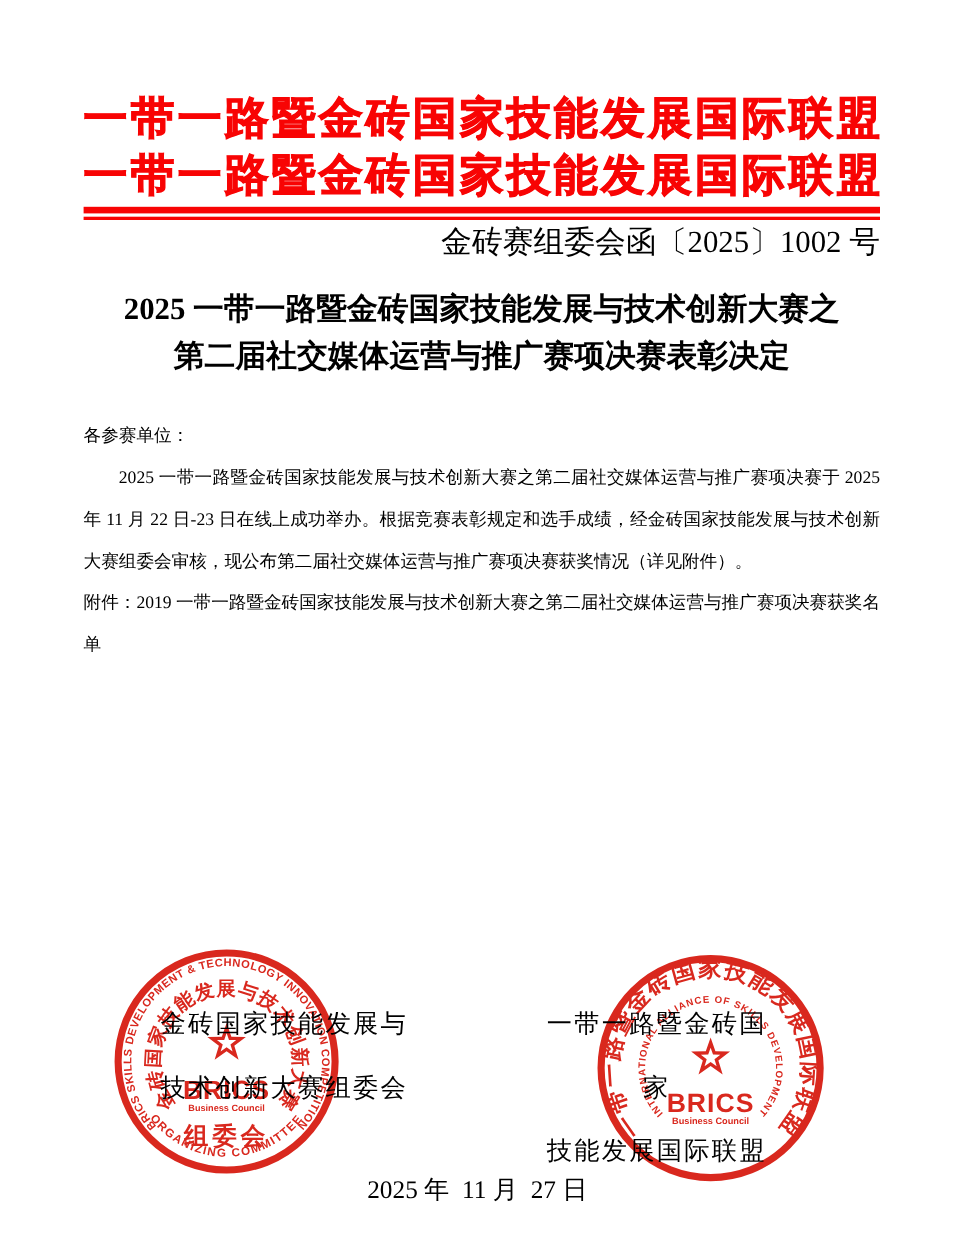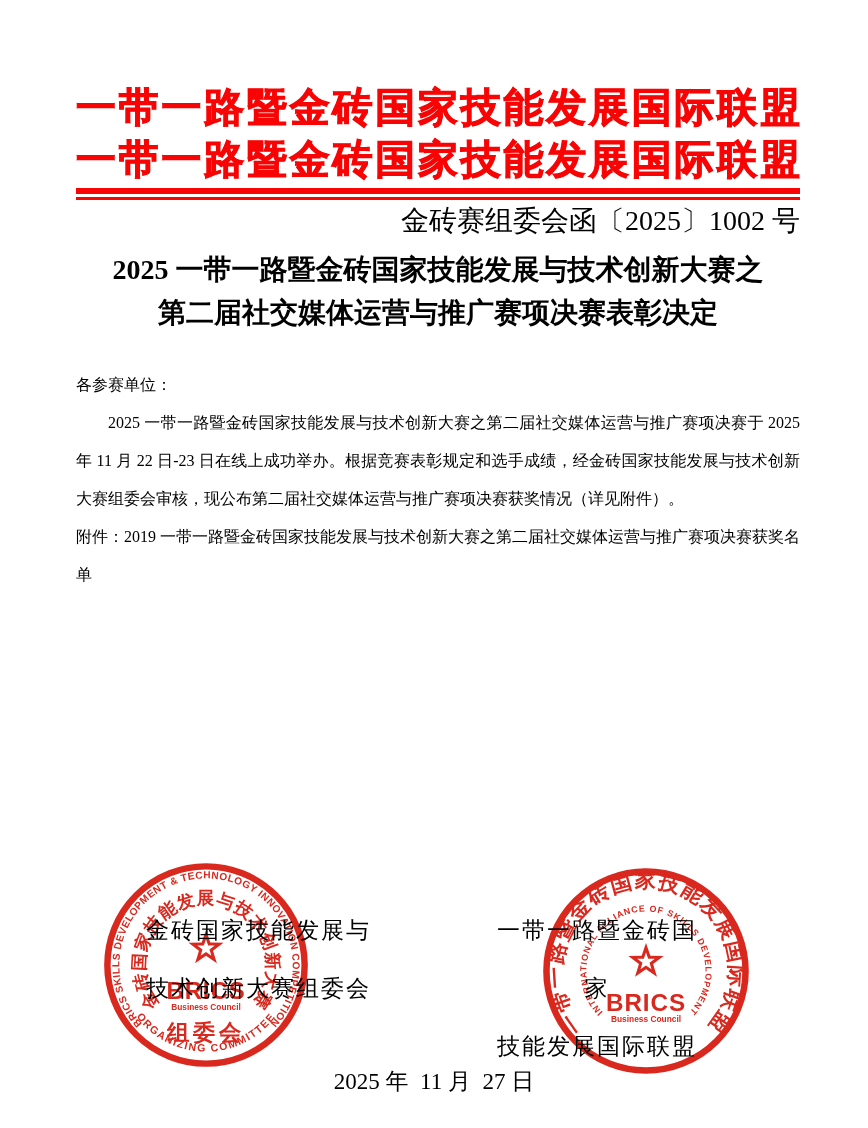--- a/index.html
+++ b/index.html
@@ -11,21 +11,21 @@
   .lh-line{
     font-size:40px;font-weight:bold;color:#f80404;line-height:52px;
     text-align:justify;text-align-last:justify;-webkit-text-stroke:1px #f80404;
     white-space:nowrap;letter-spacing:0;
   }
   .rule-wrap{margin-top:2px;}
   .rule-thick{height:6px;background:#f80404;}
   .rule-gap{height:3px;}
   .rule-thin{height:3px;background:#f80404;}
   .doc-number{margin-top:6px;font-size:28px;line-height:30px;text-align:right;}
-  .doc-title{margin-top:12px;font-size:28px;font-weight:bold;line-height:43px;text-align:center;}
+  .doc-title{margin-top:24px;font-size:28px;font-weight:bold;line-height:43px;text-align:center;}
   .body-text{margin-top:32px;font-size:16px;line-height:38px;text-align:justify;}
   .body-text p{margin:0;padding:0;}
   .para-indent{text-indent:2em;}
   .attachment{margin-top:36px;}
   .sig-text{position:absolute;font-size:23px;line-height:58px;letter-spacing:2px;z-index:1;}
   .sig-left{left:146px;top:902px;width:250px;text-align:left;}
   .sig-right{left:488px;top:902px;width:218px;text-align:center;}
   .date-line{position:absolute;left:0;top:1066px;width:868px;text-align:center;
     font-size:23px;white-space:pre;z-index:1;}
   .seal{position:absolute;z-index:2;mix-blend-mode:multiply;}

